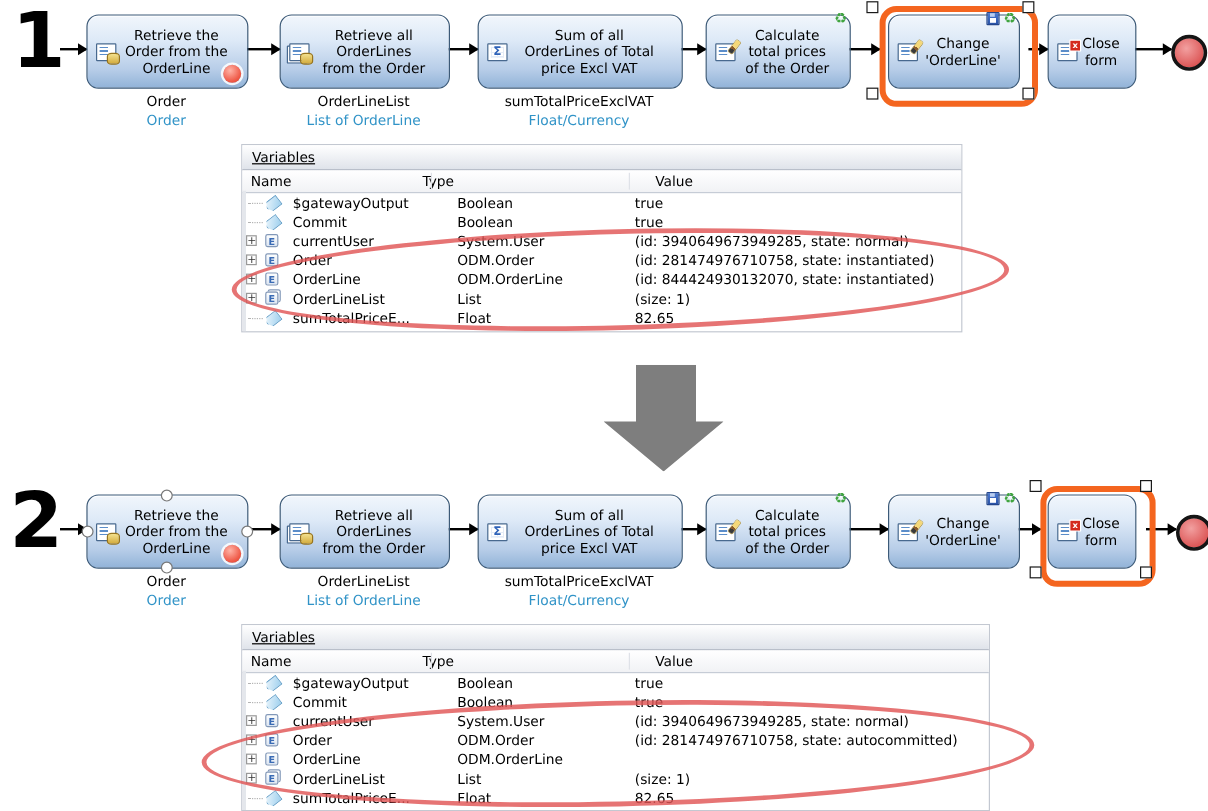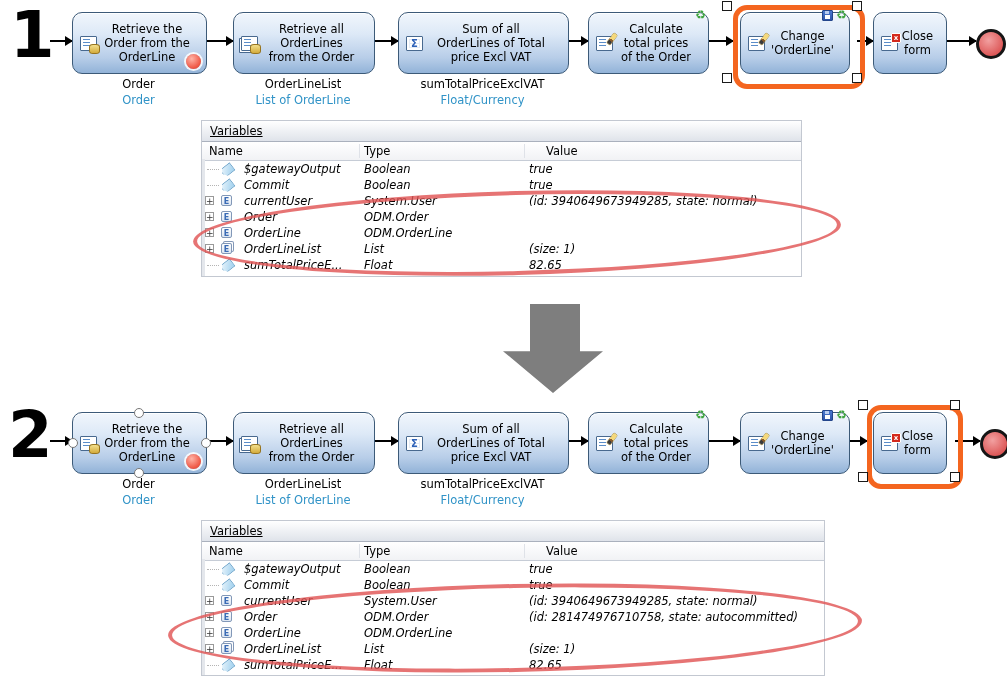--- a/index.html
+++ b/index.html
@@ -59,27 +59,27 @@
   .blabel{position:absolute;text-align:center;font-size:11.5px;line-height:16px;z-index:2;}
   .blabel .l2{color:#3093c7;}
 
   
   .vpanel{position:absolute;background:#fff;border:1px solid #c3c8d1;z-index:1;box-sizing:border-box;}
   .vtitle{height:20px;background:linear-gradient(#ffffff,#dfe3ea);border-bottom:1px solid #aab1bd;
           font-size:11.5px;line-height:20px;padding-left:8px;text-decoration:underline;}
   .vhead{position:relative;height:18px;background:linear-gradient(#ffffff,#f1f2f5);
          border-bottom:1px solid #c6ccd6;font-size:11.5px;}
   .vhead span{position:absolute;top:1px;line-height:17px;text-align:right;}
-  .h-name{left:7px;}.h-type{left:162px;}.h-val{left:344px;}
+  .h-name{left:7px;}.h-type{left:150px;}.h-val{left:344px;}
   .colsep{position:absolute;top:2px;bottom:2px;width:1px;background:#dfe2e8;}
   .rows{position:relative;}
   .leftstrip{position:absolute;left:0;top:38px;bottom:0;width:3px;background:#e4e7ec;}
   .vrow{position:relative;height:16px;font-size:11.5px;}
-  .vrow .cell{position:absolute;top:0;line-height:16px;white-space:nowrap;font-style:italic;}
-  .c-name{left:42px;}.c-type{left:162px;}.c-val{left:327px;}
+  .vrow .cell{position:absolute;top:0;line-height:16px;white-space:nowrap;}
+  .c-name{left:42px;}.c-type{left:179px;}.c-val{left:327px;}
   .expander{position:absolute;left:3px;top:3px;width:9px;height:9px;background:#fff;border:1px solid #999;
             font-size:9px;line-height:8px;text-align:center;color:#333;box-sizing:border-box;}
   .dotline{position:absolute;left:5px;top:8px;width:12px;border-top:1px dotted #b4b4b4;}
   .ricon{position:absolute;left:19px;top:2px;}
   .ent{width:11px;height:11px;border:1px solid #8298b8;border-radius:2px;text-align:center;
        background:linear-gradient(#fdfefe,#dde6f2);font-weight:bold;font-size:8px;line-height:11px;
        color:#3a6bb5;box-sizing:border-box;}
   .lst{box-shadow:2px -2px 0 -1px #fff,2px -2px 0 0 #8298b8;}
   .tagic{width:11px;height:8px;top:4px;background:linear-gradient(135deg,#eaf5fc,#9fd0ee);
        border:1px solid #6fa6cc;clip-path:polygon(26% 0,100% 0,100% 100%,26% 100%,0 50%);
@@ -202,26 +202,28 @@
         <span class="ricon ent">E</span>
         <span class="cell c-name">currentUser</span>
         <span class="cell c-type">System.User</span>
         <span class="cell c-val">(id: 3940649673949285, state: normal)</span>
       </div>
       <div class="vrow">
         <span class="expander">+</span>
         <span class="ricon ent">E</span>
         <span class="cell c-name">Order</span>
         <span class="cell c-type">ODM.Order</span>
+        <span class="cell c-val">(id: 281474976710758, state: instantiated)</span>
       </div>
       <div class="vrow">
         <span class="expander">+</span>
         <span class="ricon ent">E</span>
         <span class="cell c-name">OrderLine</span>
         <span class="cell c-type">ODM.OrderLine</span>
+        <span class="cell c-val">(id: 844424930132070, state: instantiated)</span>
       </div>
       <div class="vrow">
         <span class="expander">+</span>
         <span class="ricon ent lst">E</span>
         <span class="cell c-name">OrderLineList</span>
         <span class="cell c-type">List</span>
         <span class="cell c-val">(size: 1)</span>
       </div>
       <div class="vrow">
         <span class="dotline"></span>

